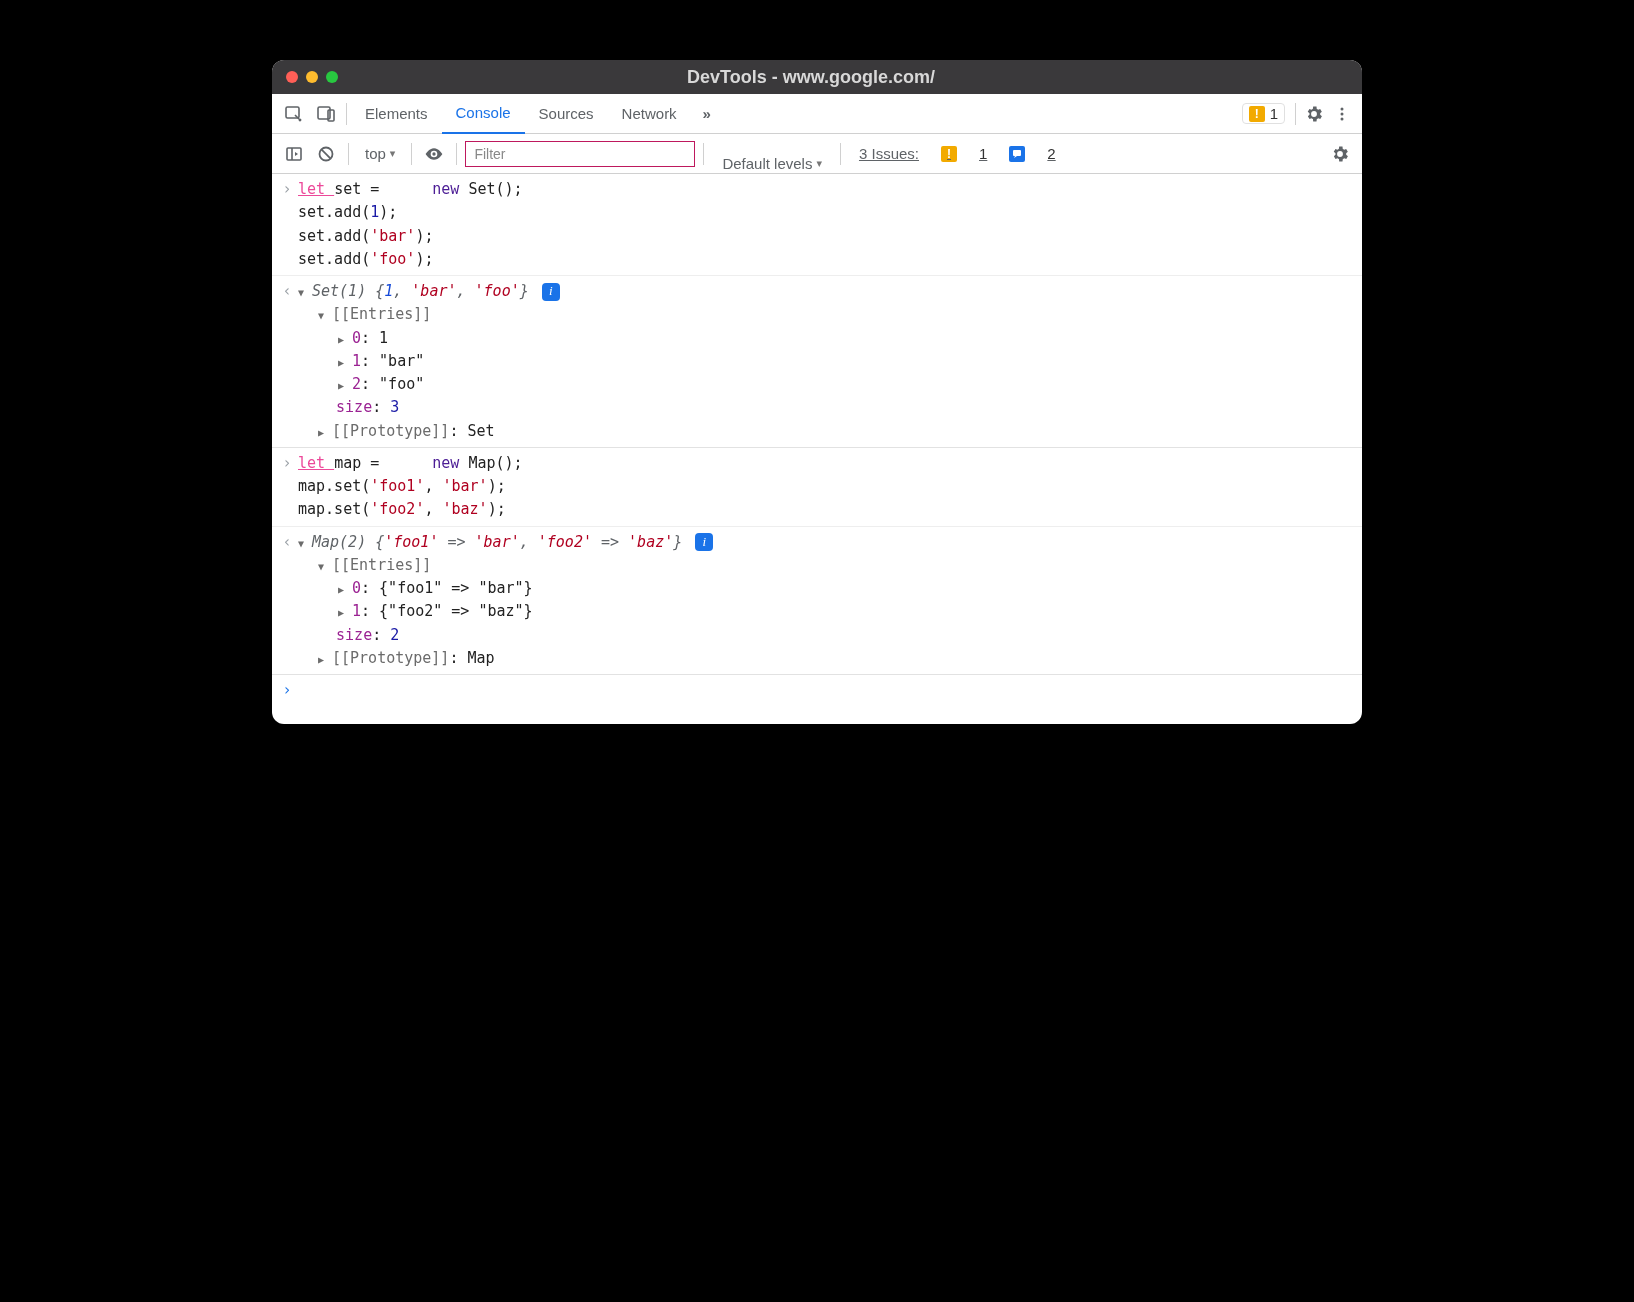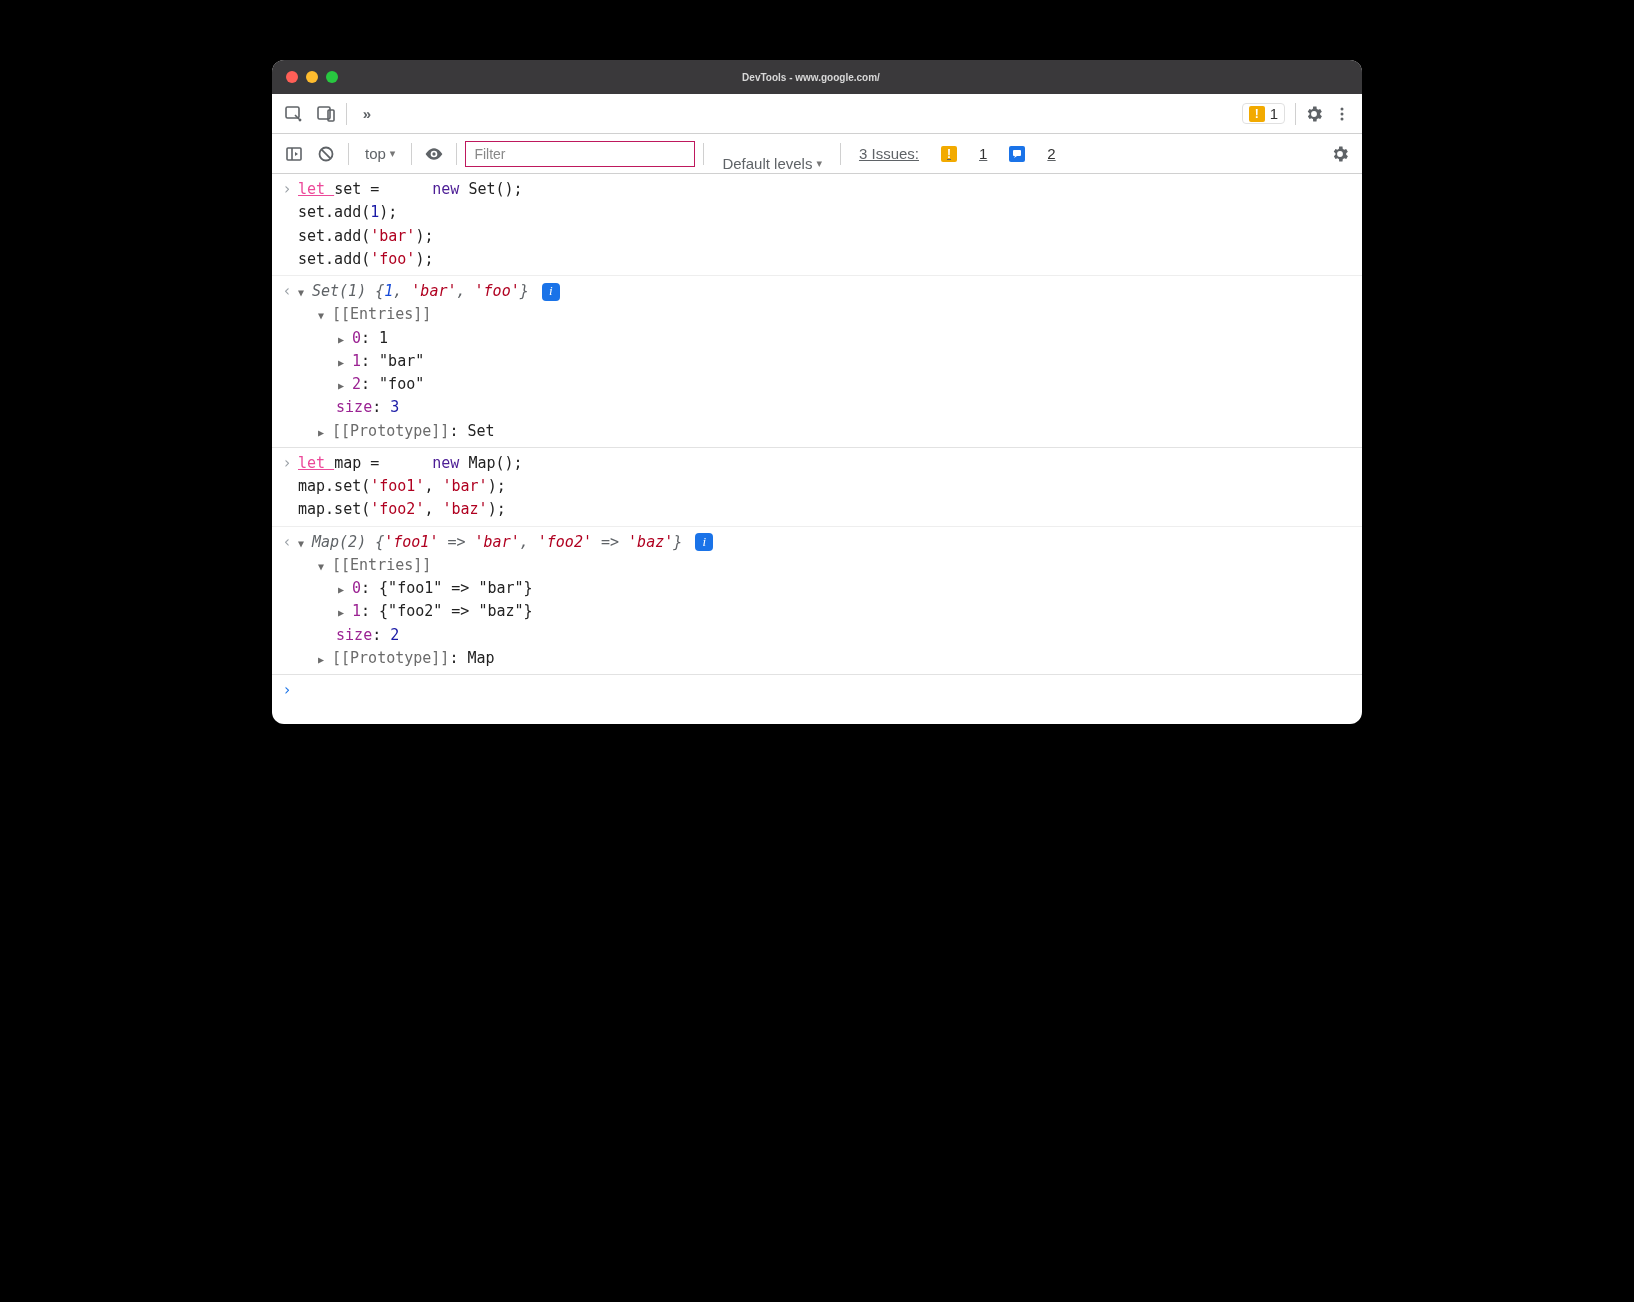--- a/index.html
+++ b/index.html
@@ -26,21 +26,21 @@
     padding: 0 14px;
     position: relative;
   }
   .traffic { display: flex; gap: 8px; }
   .dot { width: 12px; height: 12px; border-radius: 50%; }
   .dot.red { background: #ff5f57; }
   .dot.yellow { background: #febc2e; }
   .dot.green { background: #28c840; }
   .title {
     position: absolute; left: 0; right: 12px; text-align: center;
-    color: #d8d8d8; font-size: 10px; font-weight: 600;
+    color: #d8d8d8; font-size: 18px; font-weight: 600;
     pointer-events: none;
   }
   .tabs {
     display: flex; align-items: center; height: 40px;
     border-bottom: 1px solid #d0d0d0; padding: 0 6px;
     font-size: 15px;
   }
   .tab-icon {
     width: 32px; height: 40px; display: flex; align-items: center;
     justify-content: center; color: #5f6367;
@@ -141,20 +141,26 @@
           <path d="M11 11 l6 6 M15 17 l2-2"></path>
       </svg>
     </div>
     <div class="tab-icon">
       <svg width="20" height="20" viewBox="0 0 20 20" fill="none" stroke="#5f6367" stroke-width="1.6">
         <rect x="2" y="3" width="12" height="12" rx="1.5"></rect>
           <rect x="12" y="6" width="6" height="11" rx="1"></rect>
       </svg>
     </div>
     <div class="tab-sep"></div>
+    <div id="tabs-host" style="display: flex;">
+        <div class="tab">Elements</div>
+        <div class="tab active">Console</div>
+        <div class="tab">Sources</div>
+        <div class="tab">Network</div>
+      </div>
     <div class="tab-icon" style="font-weight:600;">»</div>
     <div class="spacer"></div>
     <div style="display:flex;align-items:center;border:1px solid #e0e0e0;border-radius:4px;padding:1px 6px;gap:5px;margin-right:6px;">
       <span class="pill-w">!</span>
       <span style="color:#333;">1</span>
     </div>
     <div class="tab-sep"></div>
     <div class="gear">
       <svg width="20" height="20" viewBox="0 0 24 24" fill="#5f6367">
           <path d="M19.4 13a7.8 7.8 0 000-2l2-1.6-2-3.4-2.4 1a7.6 7.6 0 00-1.7-1L15 3h-4l-.4 2.9a7.6 7.6 0 00-1.7 1l-2.4-1-2 3.4L6.6 11a7.8 7.8 0 000 2l-2 1.6 2 3.4 2.4-1c.5.4 1.1.8 1.7 1L11 21h4l.4-2.9c.6-.3 1.2-.6 1.7-1l2.4 1 2-3.4-2.1-1.7zM12 15.5A3.5 3.5 0 1115.5 12 3.5 3.5 0 0112 15.5z"></path>

